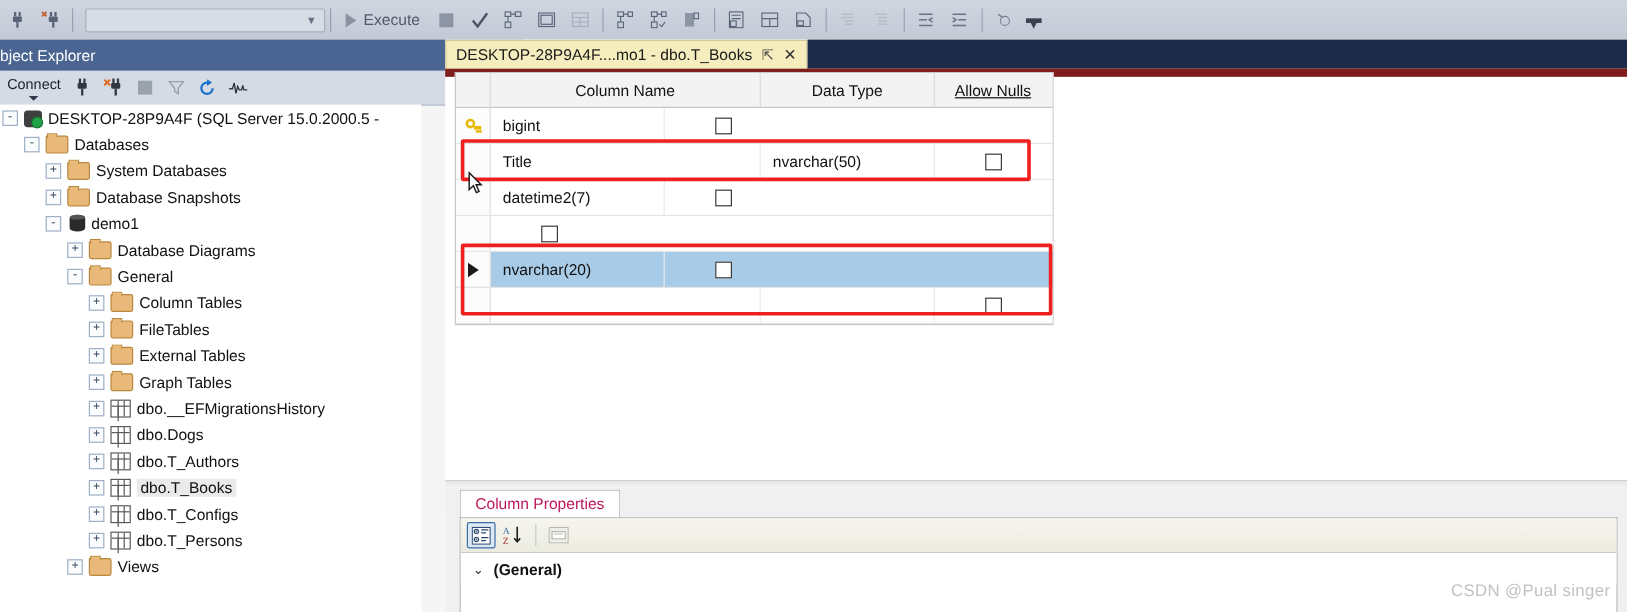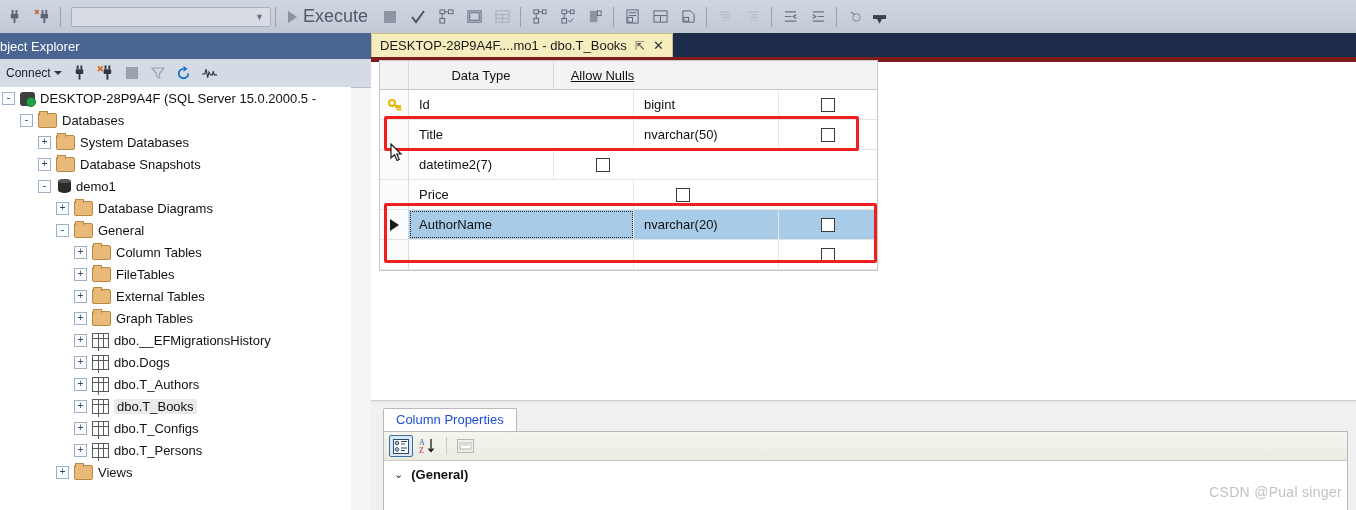--- a/index.html
+++ b/index.html
@@ -26,21 +26,21 @@
   }
   .tb-sep{width:1px;height:20px;background:#98a2b2;margin:0 4px;}
   .tb-combo{
     width:200px;height:20px;margin-left:6px;
     background:#d7dce5;border:1px solid #a8b0bd;border-radius:2px;
     display:flex;align-items:center;justify-content:flex-end;
     padding-right:6px;box-sizing:border-box;color:#6a7384;font-size:9px;
   }
   .tb-exec{
     display:flex;align-items:center;gap:6px;margin:0 8px;
-    color:#52596b;font-size:18px;
+    color:#52596b;font-size:13px;
   }
   .tri-right{
     width:0;height:0;border-left:9px solid transparent;
     border-top:6px solid transparent;border-bottom:6px solid transparent;
     border-left-color:#8b93a3;
   }
   .tb-overflow{
     margin-left:4px;color:#3a4252;font-size:13px;display:flex;
     flex-direction:column;align-items:center;line-height:5px;
   }
@@ -53,21 +53,21 @@
   .oe-title{
     height:26px;background:#4a6591;color:#ffffff;
     display:flex;align-items:center;padding:0 6px 0 0;font-size:13px;
   }
   .oe-title-text{flex:1;margin-left:0;padding-left:0;}
   .oe-title-btn{width:20px;text-align:center;font-size:12px;color:#e9eef6;}
   .oe-toolbar{
     height:28px;background:#d5dbe4;border-bottom:1px solid #b4bcc9;
     display:flex;align-items:center;gap:2px;padding:0 2px;
   }
-  .oe-connect{font-size:12px;color:#16212e;display:flex;align-items:center;gap:3px;padding:0 4px;}
+  .oe-connect{font-size:12px;color:#16212e;display:flex;align-items:center;gap:3px;padding:0 4px;flex-direction:column;}
   .caret-dn{width:0;height:0;border-left:4px solid transparent;border-right:4px solid transparent;border-top:4px solid #2c3747;}
   .oe-ico{width:24px;height:22px;display:flex;align-items:center;justify-content:center;}
   .oe-body{
     position:absolute;left:0;top:54px;width:351px;bottom:0;
     background:#ffffff;overflow:hidden;
   }
   .oe-scroll{
     position:absolute;right:3px;top:54px;width:14px;bottom:0;
     background:#d7d7d7;border-left:1px solid #c0c0c0;
   }
@@ -116,21 +116,21 @@
   .ico-table:after{
     content:"";position:absolute;left:5px;top:0;width:1px;height:13px;background:#5a5a5a;
     box-shadow:5px 0 0 #5a5a5a, 0 4px 0 #5a5a5a;
   }
 
   
   .doc{
     position:absolute;left:371px;top:33px;right:0;bottom:0;background:#ffffff;
   }
   .tabstrip{
-    height:24px;background:#e9e6d0;border-bottom:5px solid #7f1d1d;
+    height:24px;background:#e9e6d0;border-bottom:7px solid #7f1d1d;
     display:flex;align-items:stretch;
   }
   .tab{
     background:#f5edbd;border:1px solid #c9bf86;border-bottom:none;
     display:flex;align-items:center;gap:8px;padding:0 8px;font-size:13px;color:#1b1b1b;
     border-radius:2px 2px 0 0;
   }
   .tab-ico{font-size:12px;color:#4a4a4a;}
   .tab-close{font-size:13px;color:#333;}
   .tabstrip-fill{flex:1;background:#1c2b4a;}
@@ -185,21 +185,21 @@
   .splitter{
     position:absolute;left:0;right:0;top:367px;height:6px;
     background:linear-gradient(#e6e6e6,#f6f6f6);border-top:1px solid #cfcfcf;border-bottom:1px solid #d8d8d8;
   }
   .props{
     position:absolute;left:0;right:0;top:373px;bottom:0;background:#f0f0f0;
   }
   .props-tabs{height:25px;display:flex;align-items:flex-end;padding-left:12px;background:#f0f0f0;}
   .props-tab{
     background:#ffffff;border:1px solid #b9b9b9;border-bottom:none;
-    padding:3px 12px 4px 12px;font-size:13px;color:#1d4ed8;border-radius:2px 2px 0 0;
+    padding:3px 12px 4px 12px;font-size:13px;color:#be185d;border-radius:2px 2px 0 0;
   }
   .props-body{
     position:absolute;left:12px;right:8px;top:25px;bottom:0;
     background:#ffffff;border:1px solid #b9b9b9;border-bottom:none;box-sizing:border-box;
   }
   .props-toolbar{
     height:28px;background:linear-gradient(#f6f6ef,#ebebe0);border-bottom:1px solid #cccccc;
     display:flex;align-items:center;gap:3px;padding:0 5px;
   }
   .pt-btn{
@@ -517,29 +517,29 @@
         <span>DESKTOP-28P9A4F....mo1 - dbo.T_Books</span>
         <span class="tab-ico">⇱</span>
         <span class="tab-close">✕</span>
       </div>
       <div class="tabstrip-fill"></div>
     </div>
 
     <div class="grid">
       <div class="grid-head">
         <div class="c-gutter"></div>
+        <div class="c-name">Column Name</div>
         <div class="c-type">Data Type</div>
         <div class="c-null">Allow Nulls</div>
       </div>
       <div id="grid-rows">
           <div class="row">
             <div class="c-gutter">
               <span class="key"></span>
             </div>
-            <div class="c-name">Id</div>
             <div class="c-type">bigint</div>
             <div class="c-null">
               <span class="nullbox"></span>
             </div>
           </div>
           <div class="row">
             <div class="c-gutter"></div>
             <div class="c-name">Title</div>
             <div class="c-type">nvarchar(50)</div>
             <div class="c-null">
@@ -548,30 +548,28 @@
           </div>
           <div class="row">
             <div class="c-gutter"></div>
             <div class="c-type">datetime2(7)</div>
             <div class="c-null">
               <span class="nullbox"></span>
             </div>
           </div>
           <div class="row">
             <div class="c-gutter"></div>
-            <div class="c-name">Price</div>
             <div class="c-null">
               <span class="nullbox"></span>
             </div>
           </div>
           <div class="row selected">
             <div class="c-gutter">
               <span class="rowarrow"></span>
             </div>
-            <div class="c-name">AuthorName</div>
             <div class="c-type">nvarchar(20)</div>
             <div class="c-null">
               <span class="nullbox"></span>
             </div>
           </div>
           <div class="row">
             <div class="c-gutter"></div>
             <div class="c-name"></div>
             <div class="c-type"></div>
             <div class="c-null">

